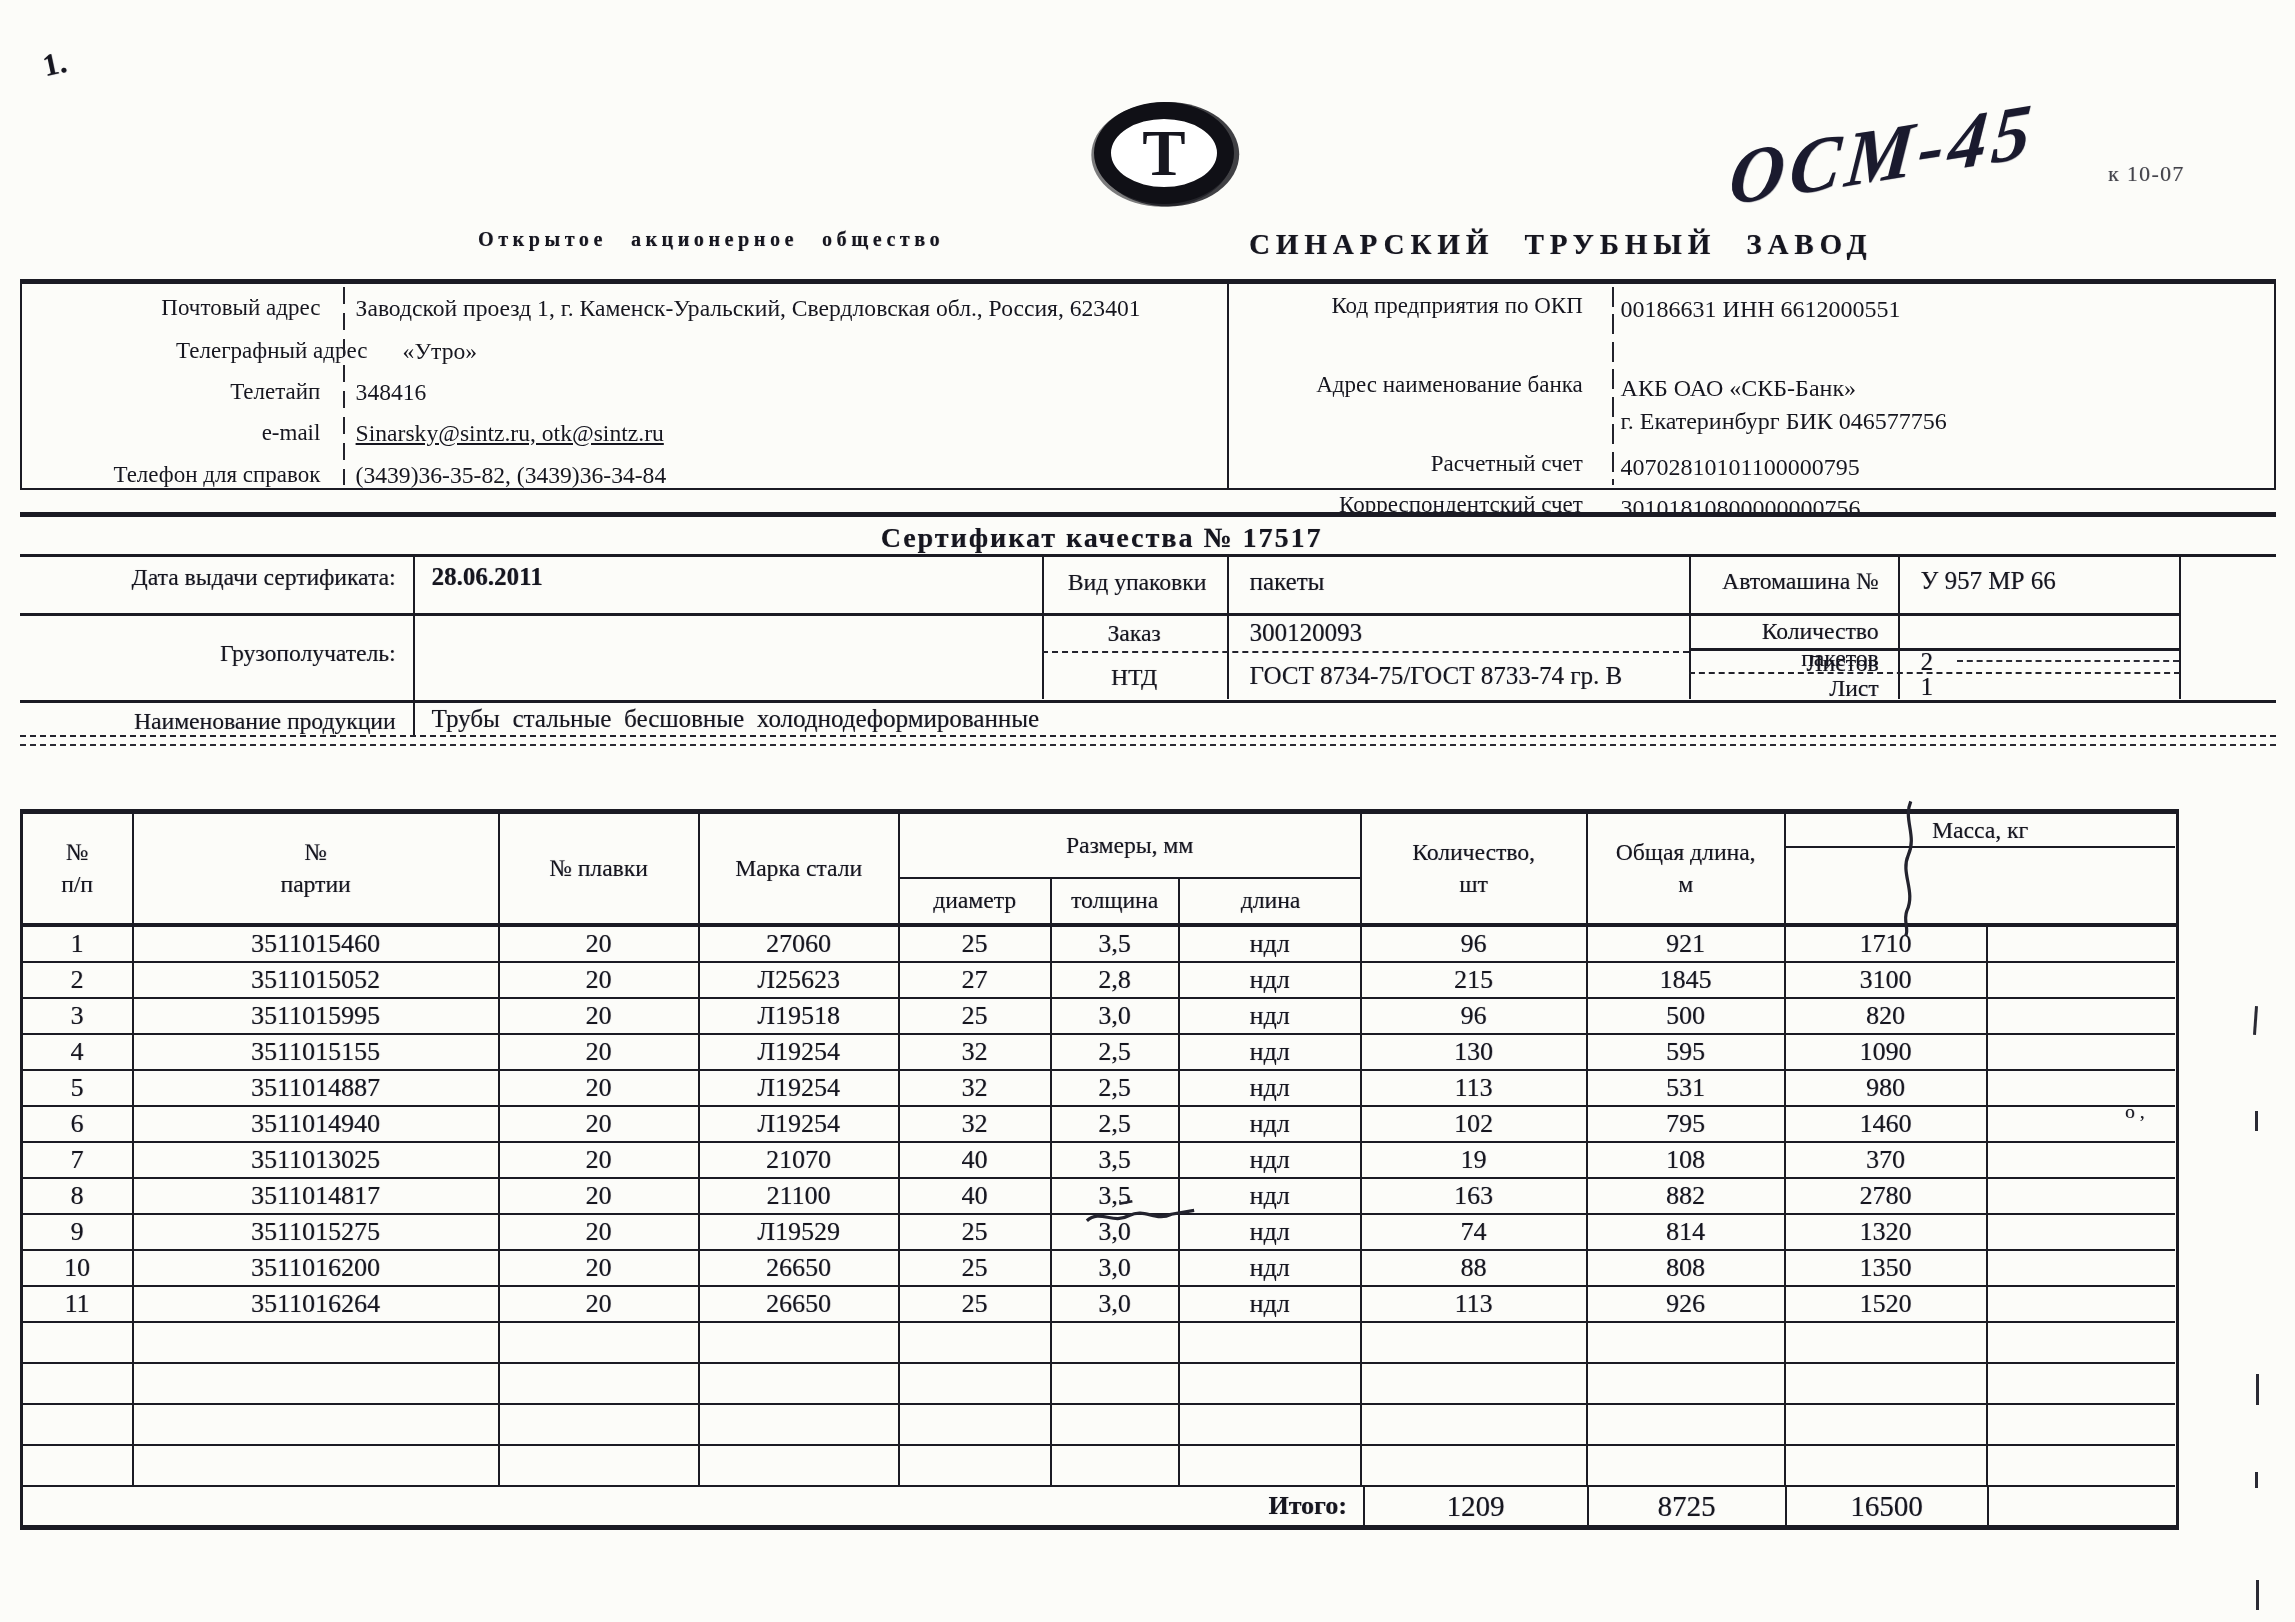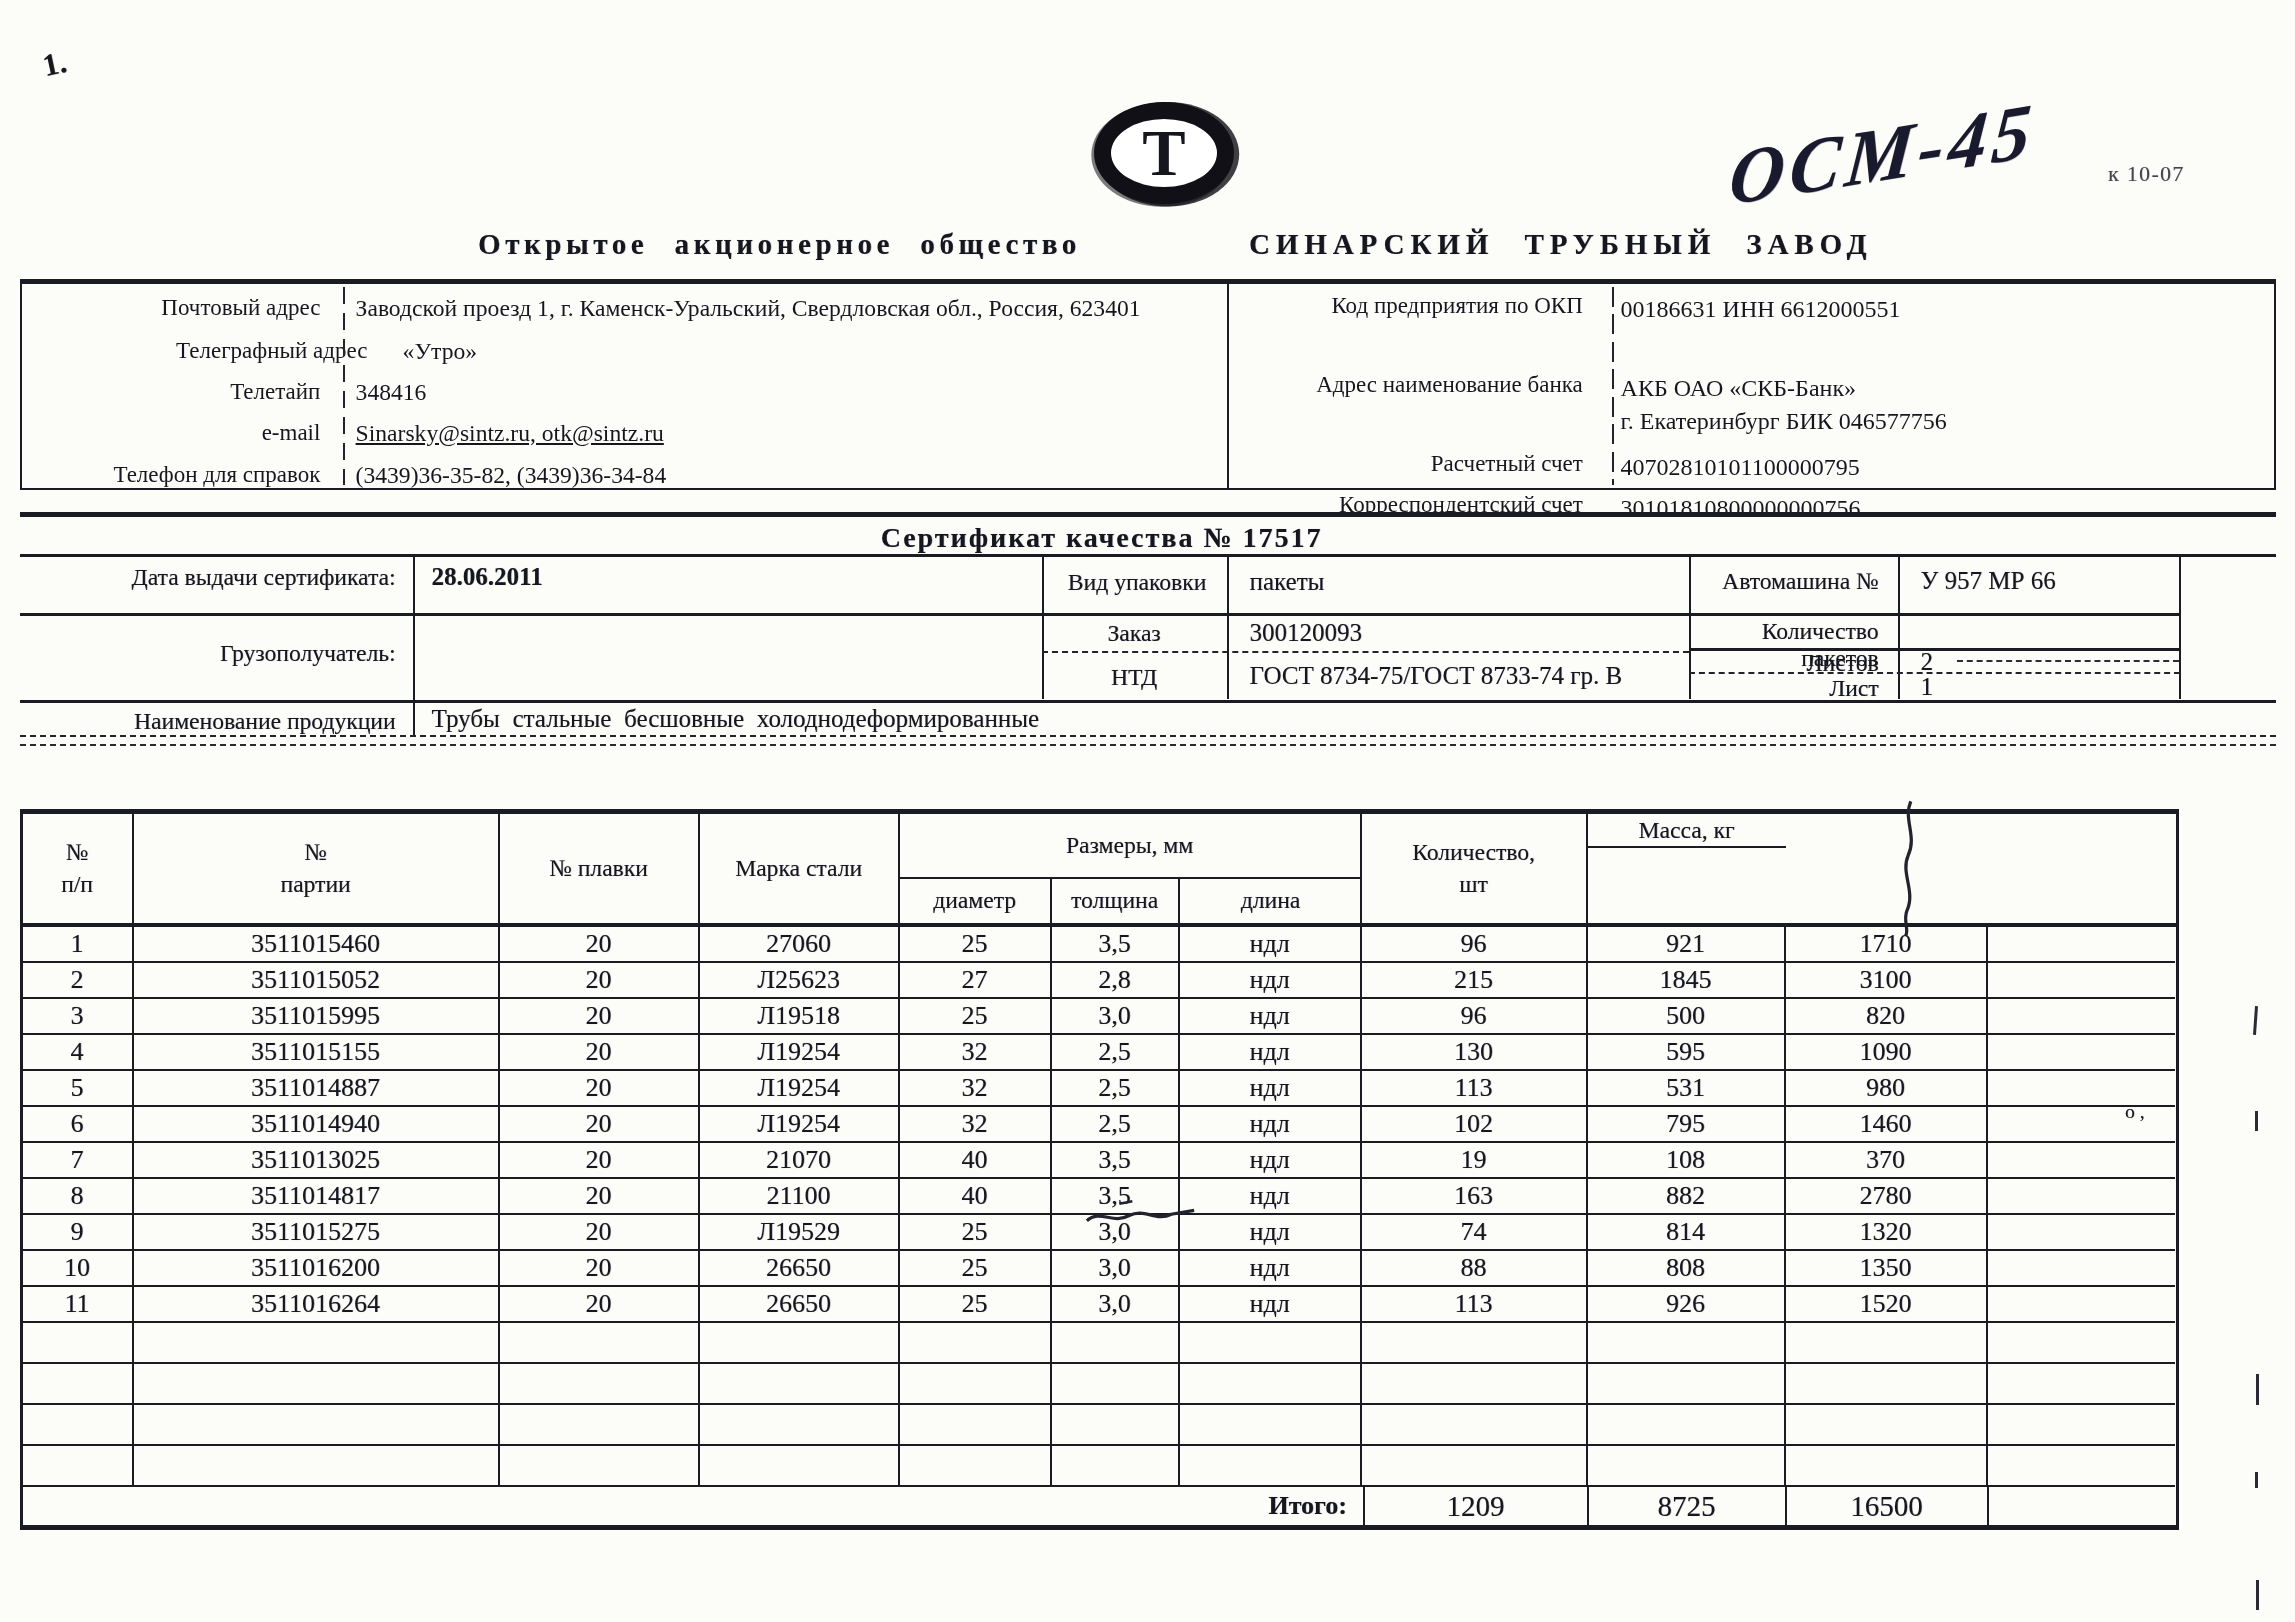--- a/index.html
+++ b/index.html
@@ -15,21 +15,21 @@
   .dashedh{position:absolute;border-top:2.6px dashed #23232c;background:none;}
   
   .corner-mark{left:43px;top:46px;font-size:31px;transform:rotate(-12deg);font-weight:bold;}
   .logo{position:absolute;left:1094px;top:102px;width:140px;height:102px;border:17px solid #101016;
         border-radius:50%;background:#fff;display:flex;align-items:center;justify-content:center;
         box-shadow:3.9px 1.3px 0 1.3px rgba(16,16,22,.8), -2px 2px 0 0.7px rgba(16,16,22,.55);}
   .logo span{font-size:65px;font-weight:bold;line-height:1;}
   .osm{left:1728px;top:110px;font-size:77px;font-style:italic;font-weight:bold;
        transform:rotate(-9deg) skewX(-14deg);letter-spacing:5.2px;color:#1a1a2e;}
   .corner-code{left:2108px;top:161px;font-size:22px;opacity:.8;letter-spacing:1.3px;}
-  .org-type{left:478px;top:228px;font-size:29px;font-weight:600;letter-spacing:4.6px;word-spacing:14.4px;}
+  .org-type{left:478px;top:228px;font-size:20px;font-weight:600;letter-spacing:4.6px;word-spacing:14.4px;}
   .comp-name{left:1249px;top:228px;font-size:29px;font-weight:bold;letter-spacing:5.9px;word-spacing:17px;}
   
   .addr-wrap{position:absolute;left:19.6px;top:279px;width:2256px;height:211px;
              border-top:5.9px solid var(--ink);border-bottom:2.6px solid var(--ink);
              border-left:2.6px solid var(--ink);border-right:2px solid var(--ink);}
   .contact-box{position:absolute;left:0;top:0;width:1178px;height:100%;padding-top:10.5px;}
   .contact-box .vsep{position:absolute;left:321px;top:2.6px;bottom:2.6px;width:2.6px;
                      background:repeating-linear-gradient(#23232c 0 17px,transparent 17px 26px);}
   .bank-box{position:absolute;left:1205px;top:0;width:1051px;height:100%;
             border-left:2.6px solid var(--ink);padding-top:9.2px;}
@@ -207,20 +207,22 @@
     <div class="hsplit dims">
       <div class="top">Размеры, мм</div>
       <div class="subs">
         <div class="hcell" style="width:152px;">диаметр</div>
         <div class="hcell" style="width:128px;">толщина</div>
         <div class="hcell" style="width:182px;border-right:none;">длина</div>
       </div>
     </div>
     <div class="hcell">Количество,
 шт</div>
+    <div class="hcell">Общая длина,
+м</div>
     <div class="hsplit mass">
       <div class="top">Масса, кг</div>
     </div>
   </div>
 
   <div>
       <div class="trow">
         <div class="tcell">1</div>
         <div class="tcell">3511015460</div>
         <div class="tcell">20</div>

